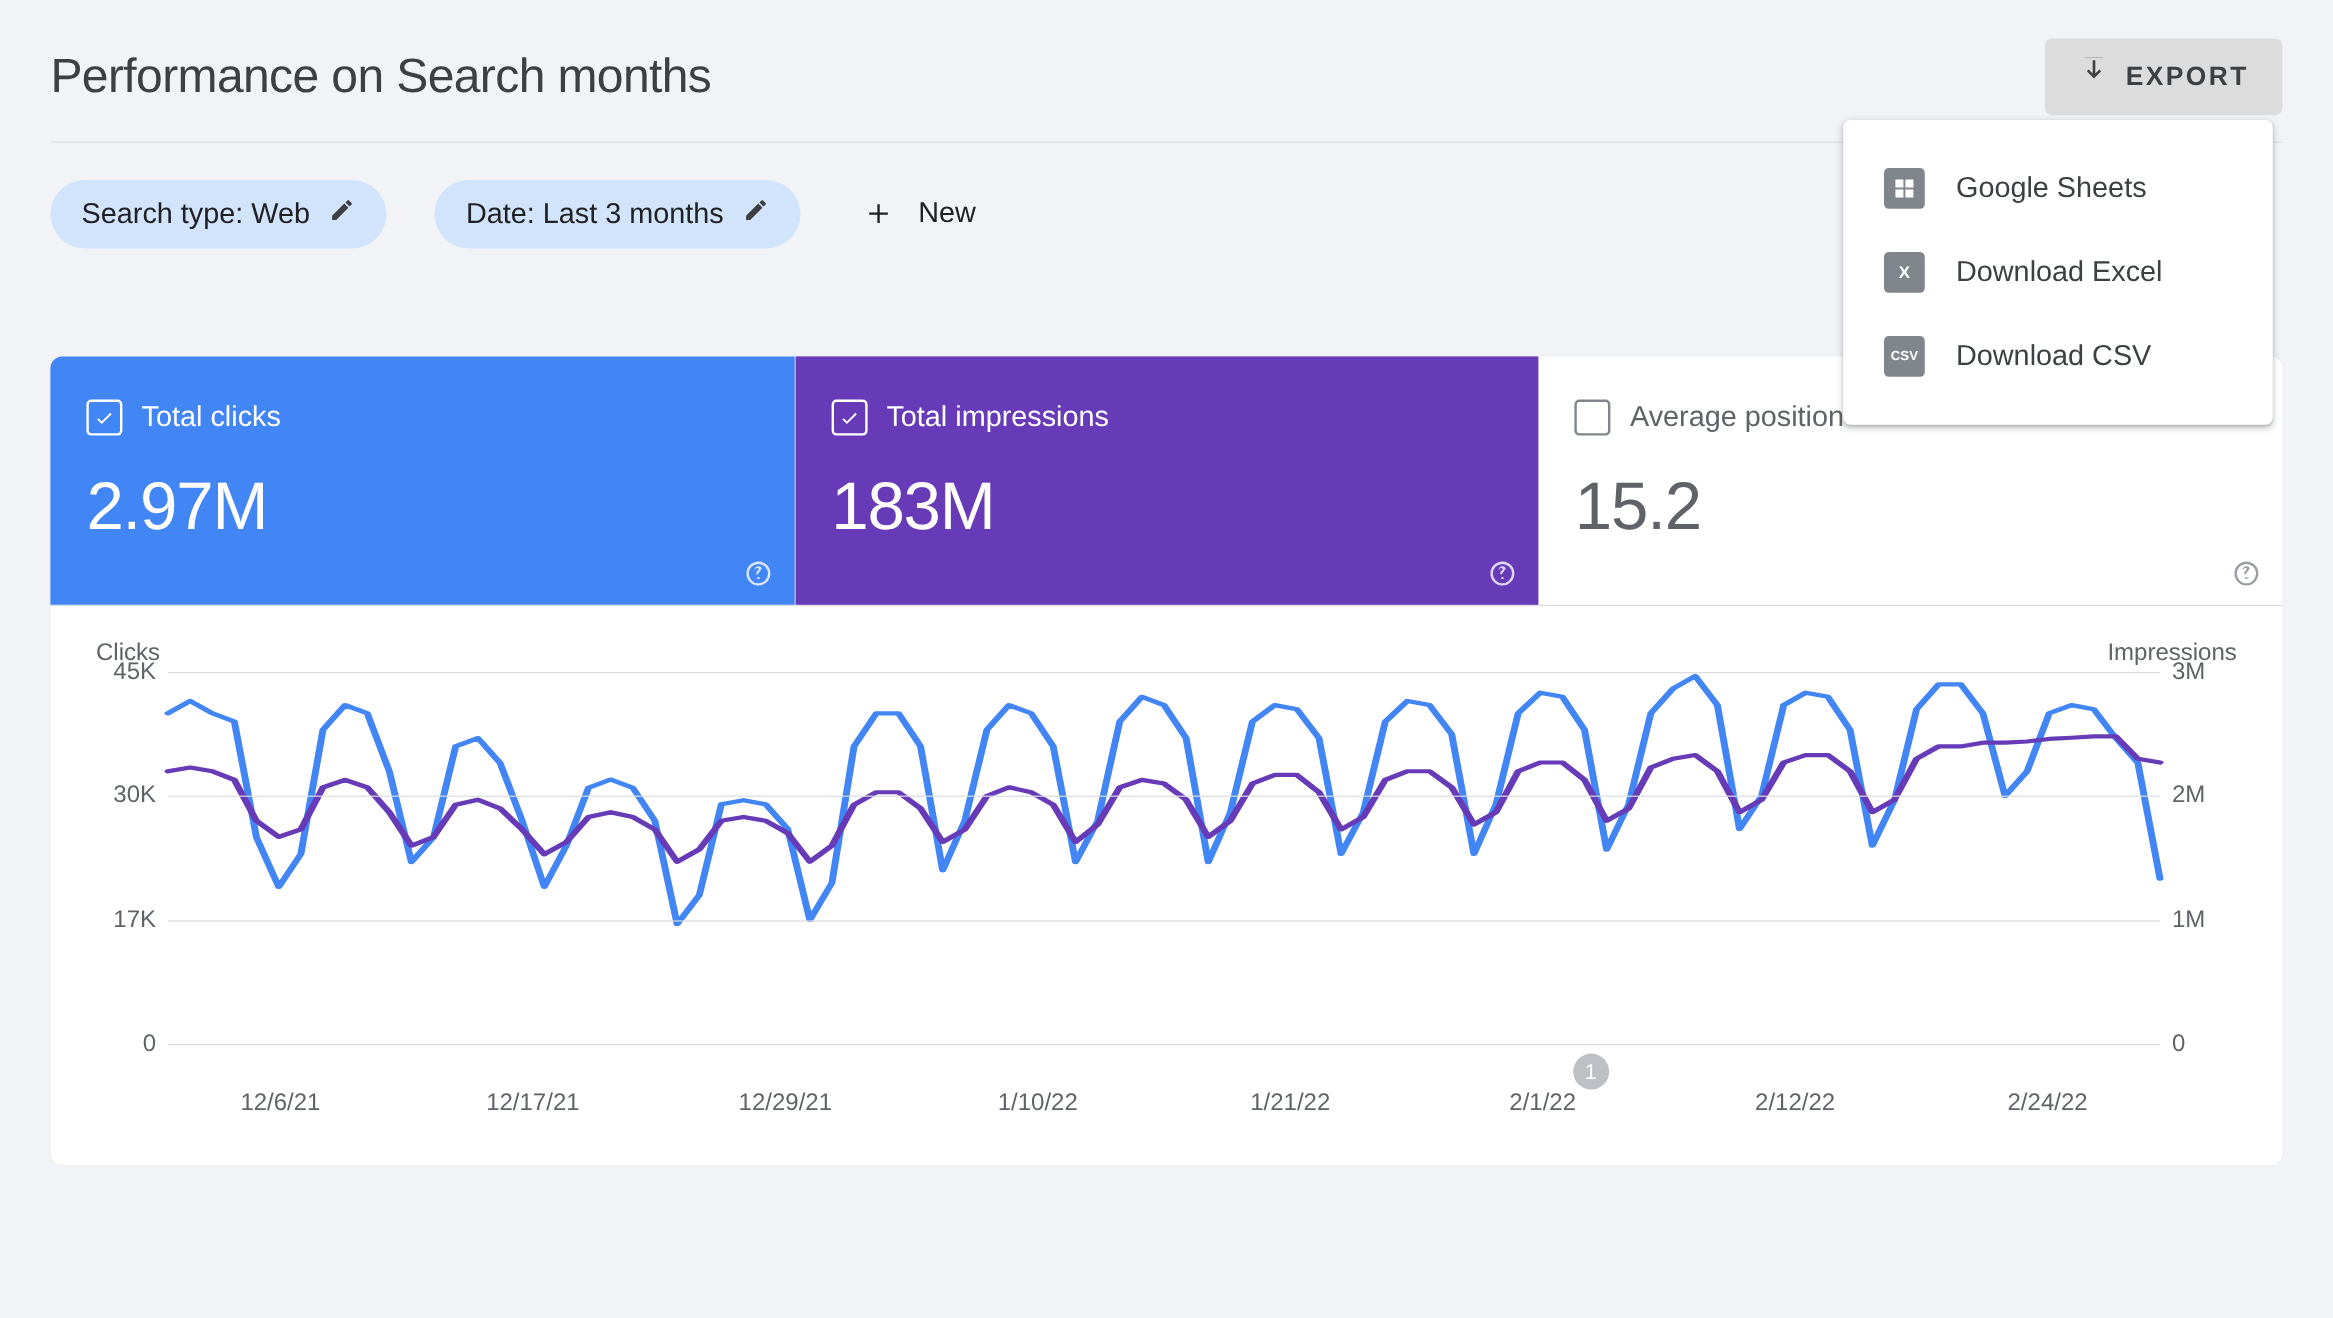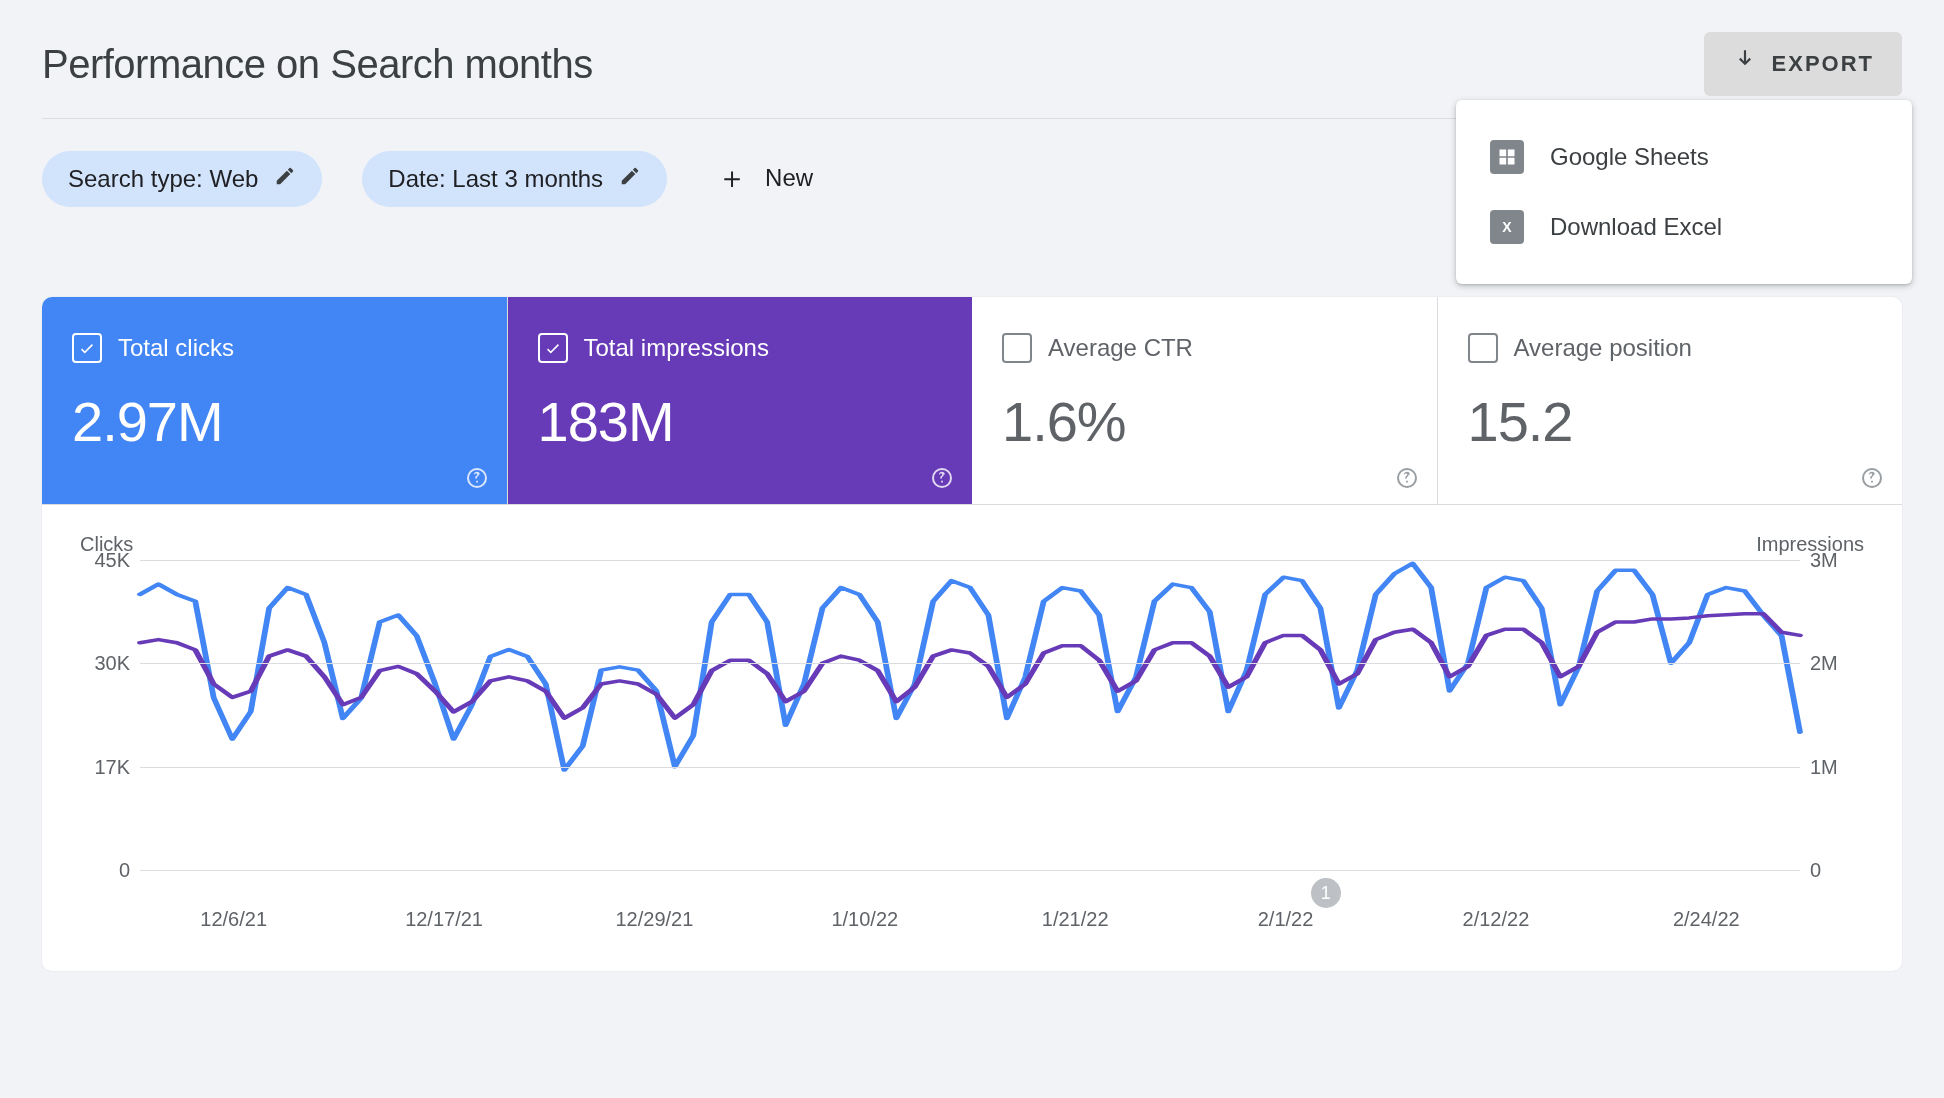--- a/index.html
+++ b/index.html
@@ -28,21 +28,21 @@
   .export-btn svg{width:26px;height:26px;fill:#3c4043;}
   .divider{height:1px;background:var(--border);margin:22px 0 30px 0;}
   .filters{display:flex;align-items:flex-end;gap:40px;}
   .pill{background:var(--pill);color:#202124;font-size:24px;padding:14px 26px;border-radius:999px;
     display:flex;align-items:center;gap:16px;cursor:pointer;}
   .pill svg{width:22px;height:22px;fill:#3c4043;}
   .new-btn{display:flex;align-items:center;gap:18px;font-size:24px;cursor:pointer;padding:14px 10px;}
   .new-btn .plus{font-size:30px;font-weight:500;line-height:1;}
   .la-text{margin-left:auto;font-size:24px;color:var(--muted);padding-right:20px;}
   
-  .dropdown{position:absolute;top:100px;right:32px;width:456px;background:var(--card);border-radius:6px;
+  .dropdown{position:absolute;top:100px;right:50px;width:358px;background:var(--card);border-radius:6px;
     box-shadow:var(--shadow);padding:22px 0;z-index:10;}
   .dd-item{display:flex;align-items:center;gap:26px;padding:18px 34px;font-size:24px;color:#3c4043;cursor:pointer;}
   .dd-icon{width:34px;height:34px;background:#80868b;border-radius:4px;color:#fff;display:flex;align-items:center;justify-content:center;font-size:14px;font-weight:700;}
   
   .card{background:var(--card);border-radius:10px;margin-top:90px;overflow:visible;box-shadow:0 0 0 1px rgba(0,0,0,.02);}
   .metrics{display:flex;border-bottom:1px solid var(--border);}
   .metric{flex:1;position:relative;padding:36px 30px 50px 30px;border-right:1px solid var(--border);}
   .metric:last-child{border-right:none;}
   .metric.blue{background:var(--blue);color:#fff;border-top-left-radius:10px;}
   .metric.purple{background:var(--purple);color:#fff;border-right:none;}
@@ -137,30 +137,20 @@
               <span class="label">Total impressions</span>
             </div>
             <div class="value">183M</div>
             <span class="help"><svg viewBox="0 0 24 24">
                 <path d="M12 2a10 10 0 1 0 0 20 10 10 0 0 0 0-20zm0 18a8 8 0 1 1 0-16 8 8 0 0 1 0 16zm-.9-5.2h1.8v1.8h-1.8zm2.7-6.3c0 .9-.3 1.4-1.1 2.1-.7.6-.8.9-.8 1.6v.4h-1.7v-.5c0-1.1.3-1.7 1.2-2.4.6-.5.8-.8.8-1.3 0-.6-.5-1-1.2-1-.7 0-1.2.4-1.3 1.1H8.9c.1-1.6 1.3-2.7 3.1-2.7 1.8 0 2.8 1 2.8 2.7z"></path>
               </svg></span>
           </div>
           <div class="metric off">
             <div class="row">
               <span class="cb"></span>
-              <span class="label">Average CTR</span>
-            </div>
-            <div class="value">1.6%</div>
-            <span class="help"><svg viewBox="0 0 24 24">
-                <path d="M12 2a10 10 0 1 0 0 20 10 10 0 0 0 0-20zm0 18a8 8 0 1 1 0-16 8 8 0 0 1 0 16zm-.9-5.2h1.8v1.8h-1.8zm2.7-6.3c0 .9-.3 1.4-1.1 2.1-.7.6-.8.9-.8 1.6v.4h-1.7v-.5c0-1.1.3-1.7 1.2-2.4.6-.5.8-.8.8-1.3 0-.6-.5-1-1.2-1-.7 0-1.2.4-1.3 1.1H8.9c.1-1.6 1.3-2.7 3.1-2.7 1.8 0 2.8 1 2.8 2.7z"></path>
-              </svg></span>
-          </div>
-          <div class="metric off">
-            <div class="row">
-              <span class="cb"></span>
               <span class="label">Average position</span>
             </div>
             <div class="value">15.2</div>
             <span class="help"><svg viewBox="0 0 24 24">
                 <path d="M12 2a10 10 0 1 0 0 20 10 10 0 0 0 0-20zm0 18a8 8 0 1 1 0-16 8 8 0 0 1 0 16zm-.9-5.2h1.8v1.8h-1.8zm2.7-6.3c0 .9-.3 1.4-1.1 2.1-.7.6-.8.9-.8 1.6v.4h-1.7v-.5c0-1.1.3-1.7 1.2-2.4.6-.5.8-.8.8-1.3 0-.6-.5-1-1.2-1-.7 0-1.2.4-1.3 1.1H8.9c.1-1.6 1.3-2.7 3.1-2.7 1.8 0 2.8 1 2.8 2.7z"></path>
               </svg></span>
           </div>
         </div>
     <div class="chart">
       <div class="axis-titles">
@@ -206,15 +196,19 @@
       <svg width="20" height="20" viewBox="0 0 24 24" fill="#fff">
             <path d="M3 3h8v8H3zM13 3h8v8h-8zM3 13h8v8H3zM13 13h8v8h-8z"></path>
           </svg>
     </div>
     <span>Google Sheets</span>
   </div>
   <div class="dd-item">
     <div class="dd-icon">X</div>
     <span>Download Excel</span>
   </div>
+  <div class="dd-item">
+    <div class="dd-icon" style="font-size:11px;">CSV</div>
+    <span>Download CSV</span>
+  </div>
 </div>
 
 </div>
 
 </body></html>

